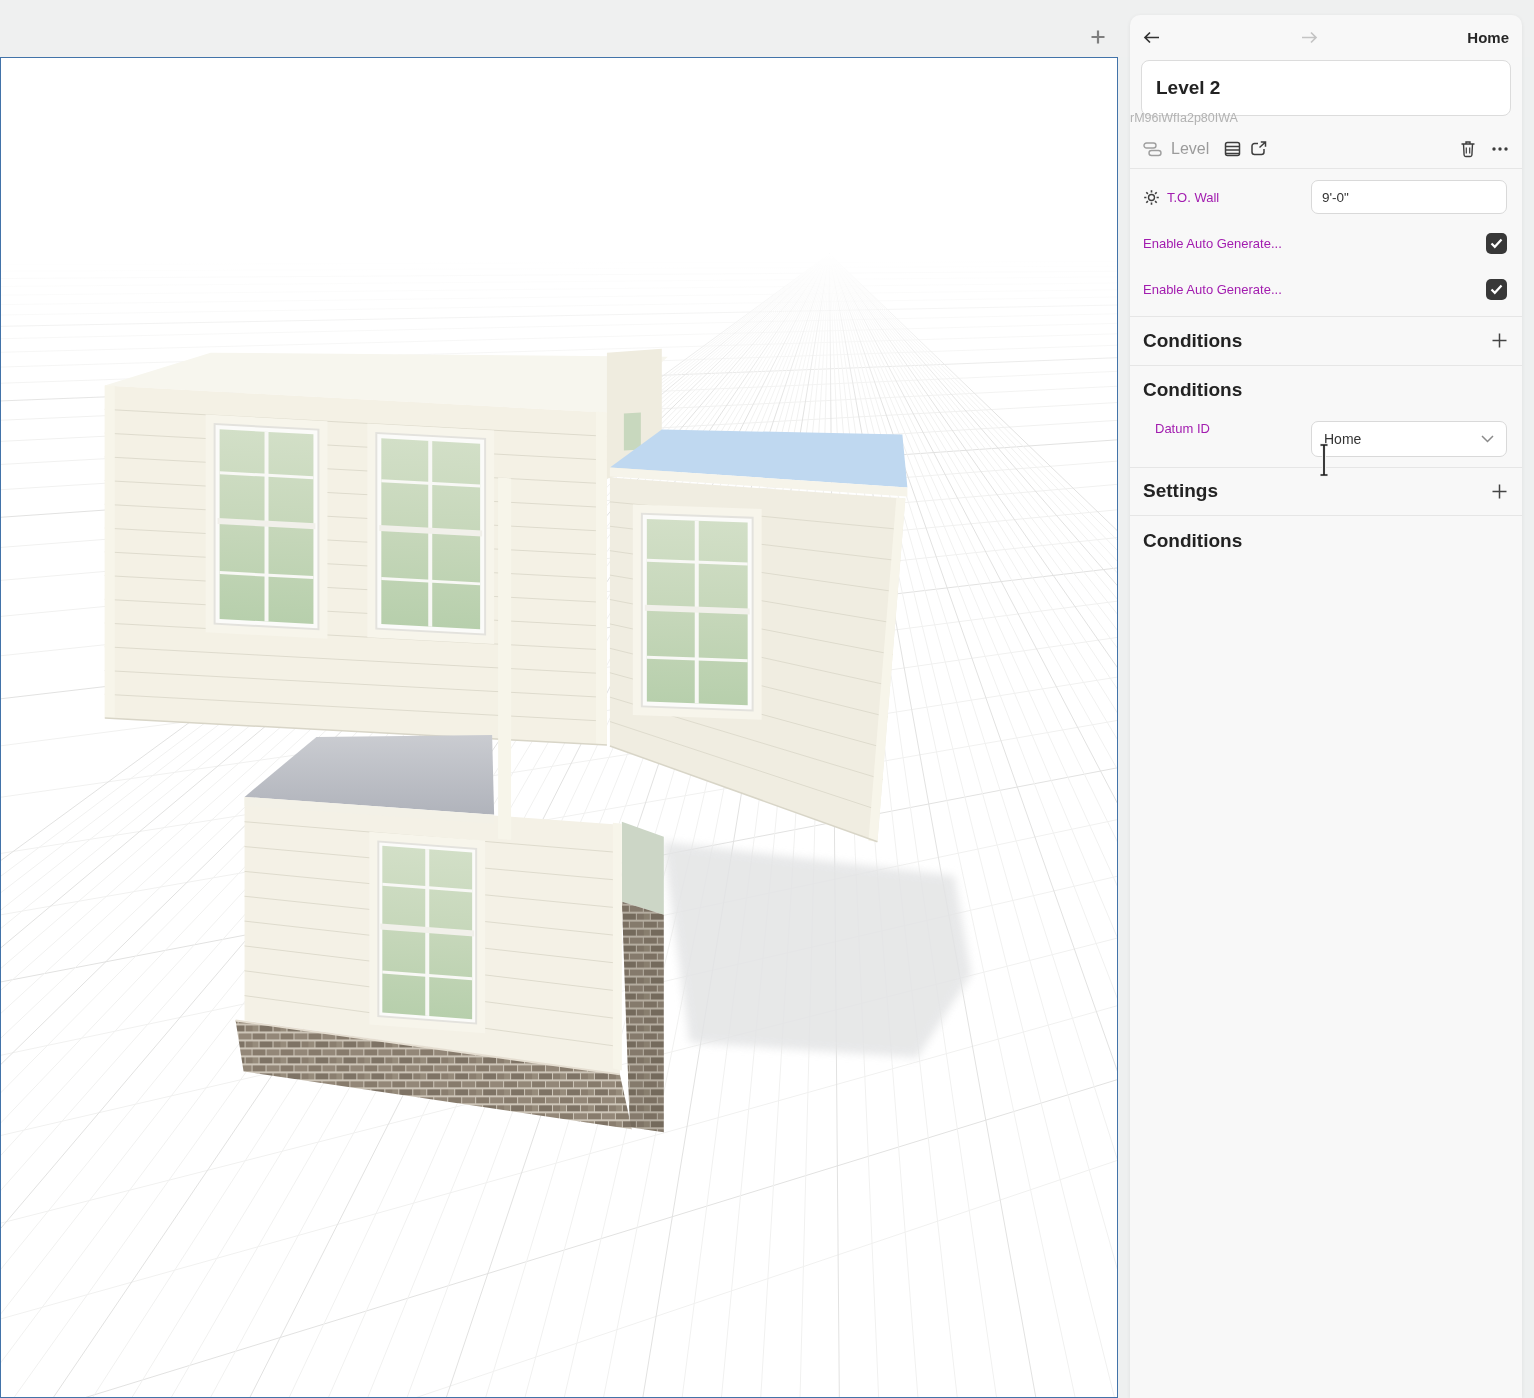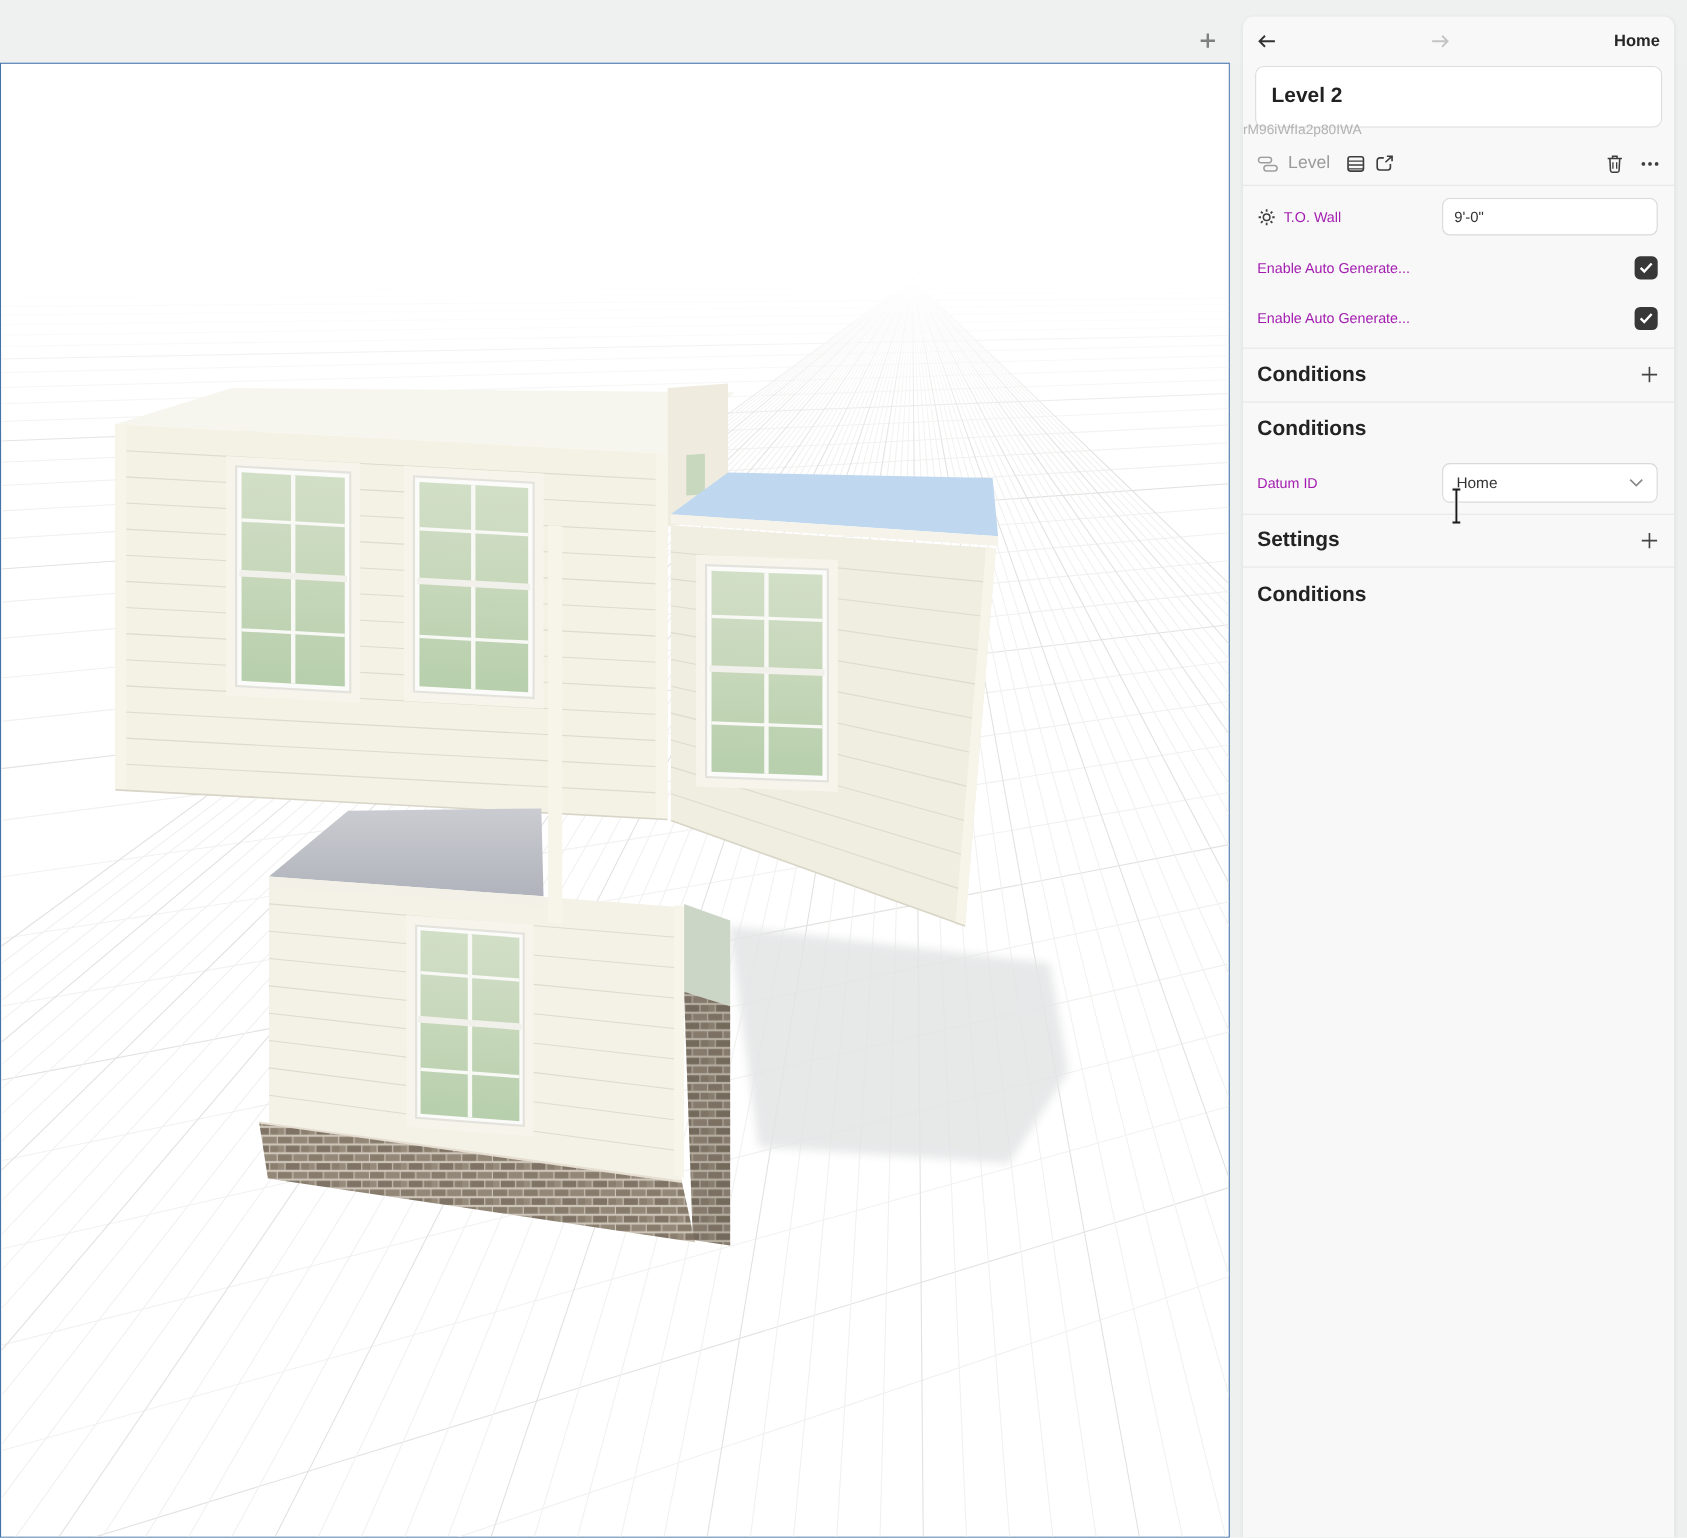--- a/index.html
+++ b/index.html
@@ -38,21 +38,21 @@
   .prop-label { font-size:13px; color:#a21caf; }
   .gear-wrap { width:24px; display:flex; }
   .small-input { margin-left:auto; width:196px; height:34px; border:1px solid #d9d9d9; border-radius:7px;
     background:#fff; padding:0 10px; font-family:inherit; font-size:13.5px; color:#333; }
   .toggle-row { height:22px; display:flex; align-items:center; padding:0 15px 0 13px; }
   .checkbox { margin-left:auto; width:21px; height:21px; background:#383838; border-radius:5px;
     display:flex; align-items:center; justify-content:center; cursor:pointer; }
   .section-row { display:flex; align-items:center; padding:0 15px 0 13px; }
   .section-title { font-size:19px; font-weight:700; color:#232323; }
   .plus-btn { margin-left:auto; background:none; border:none; padding:0; display:flex; cursor:pointer; }
-  .datum-row { top:406px; height:36px; display:flex; align-items:center; padding:0 15px 0 13px; }
+  .datum-row { top:406px; height:36px; display:flex; align-items:flex-start; padding:0 15px 0 13px;margin-left:12px; }
   .select-box { margin-left:auto; width:196px; height:36px; border:1px solid #d9d9d9; border-radius:7px;
     background:#fff; display:flex; align-items:center; padding:0 12px; cursor:pointer; position:relative; }
   .select-value { font-size:14px; color:#333; }
   .select-box svg.chev { margin-left:auto; }
   .ibeam { position:absolute; left:1316px; top:442px; pointer-events:none; }
 </style>
 </head>
 <body>
 
 <div class="topbar">

